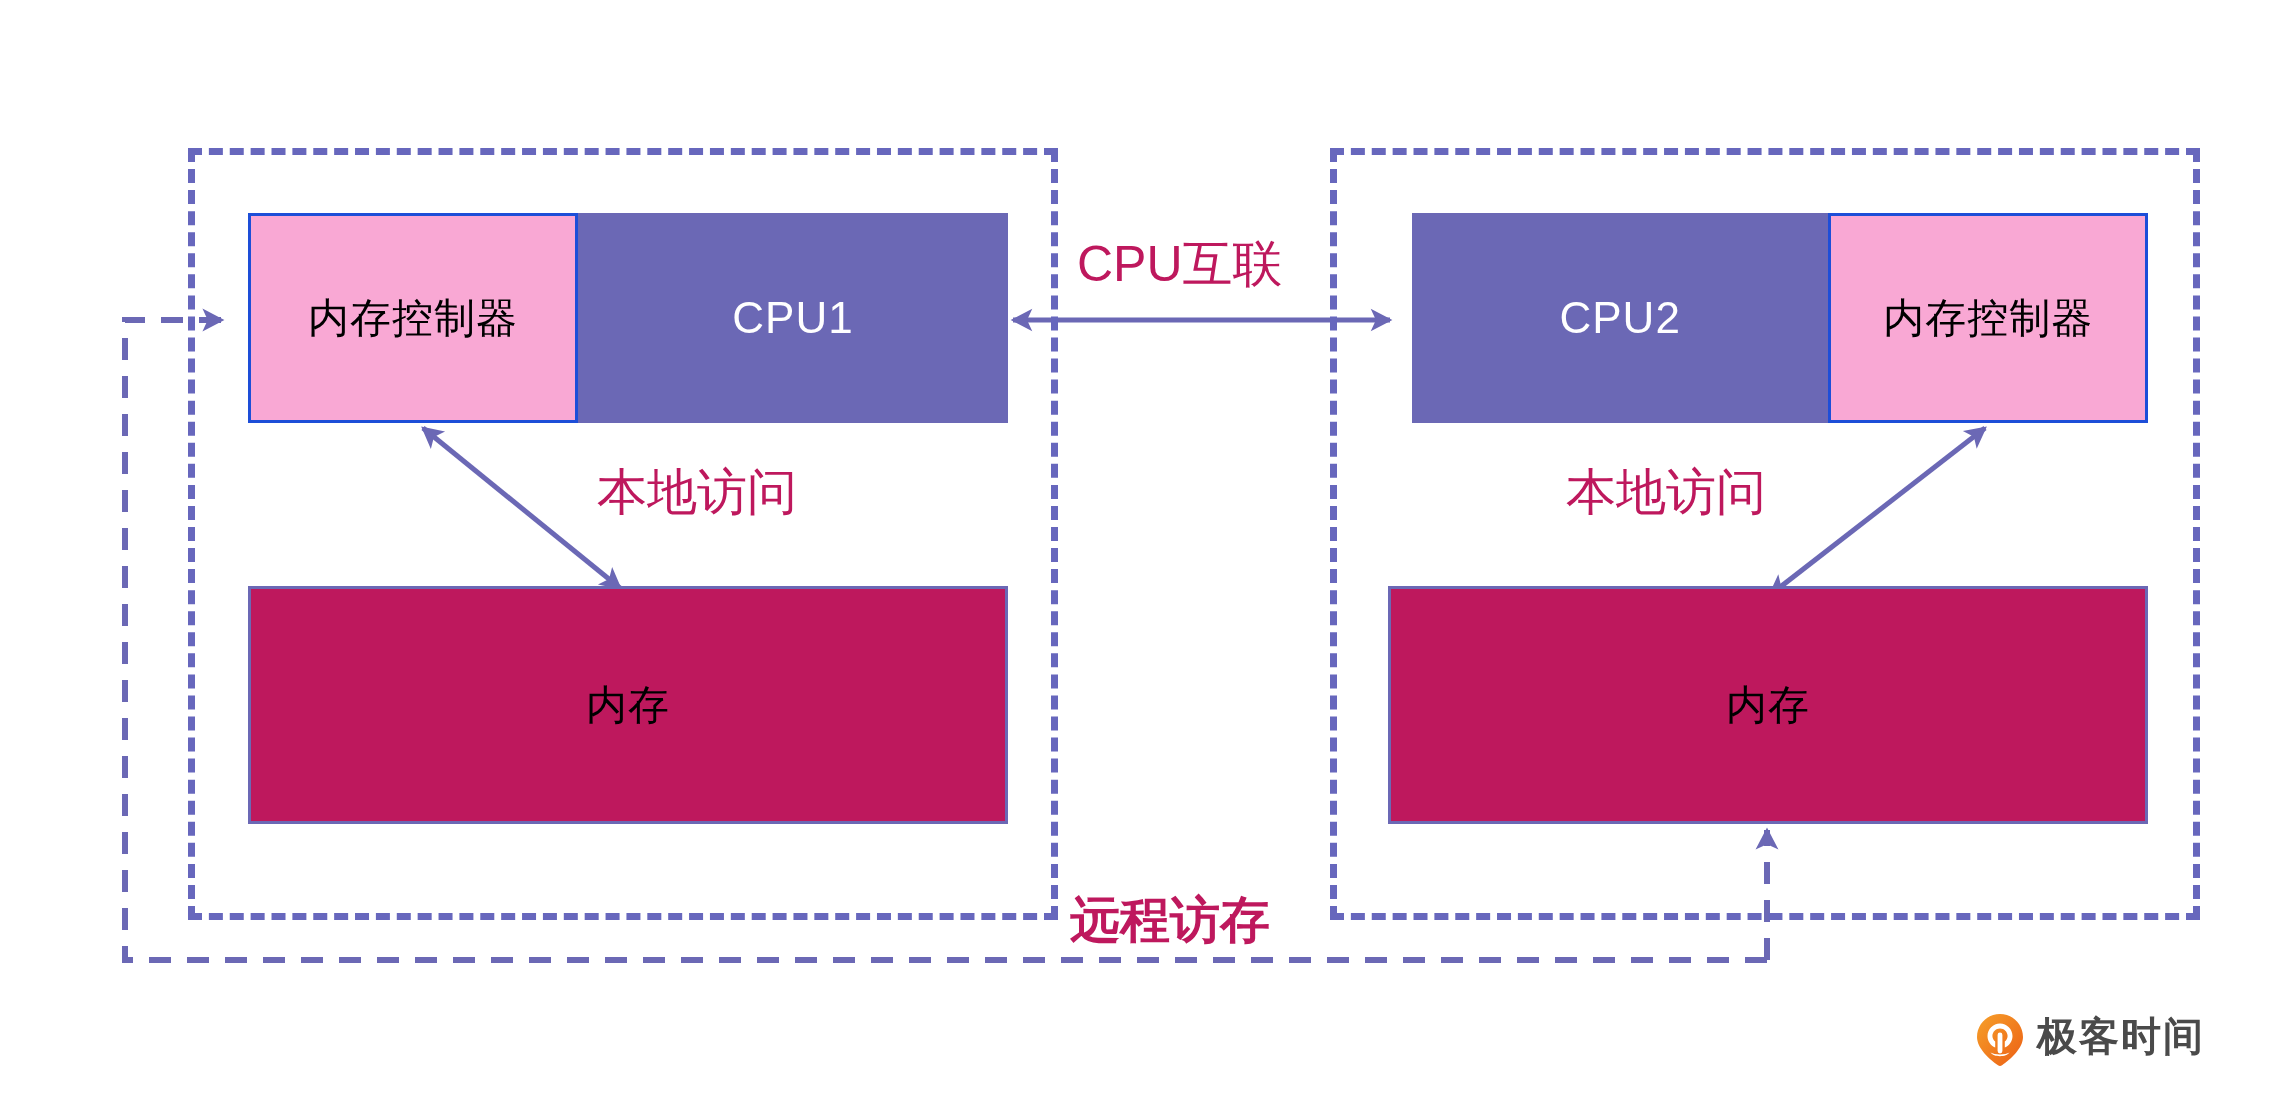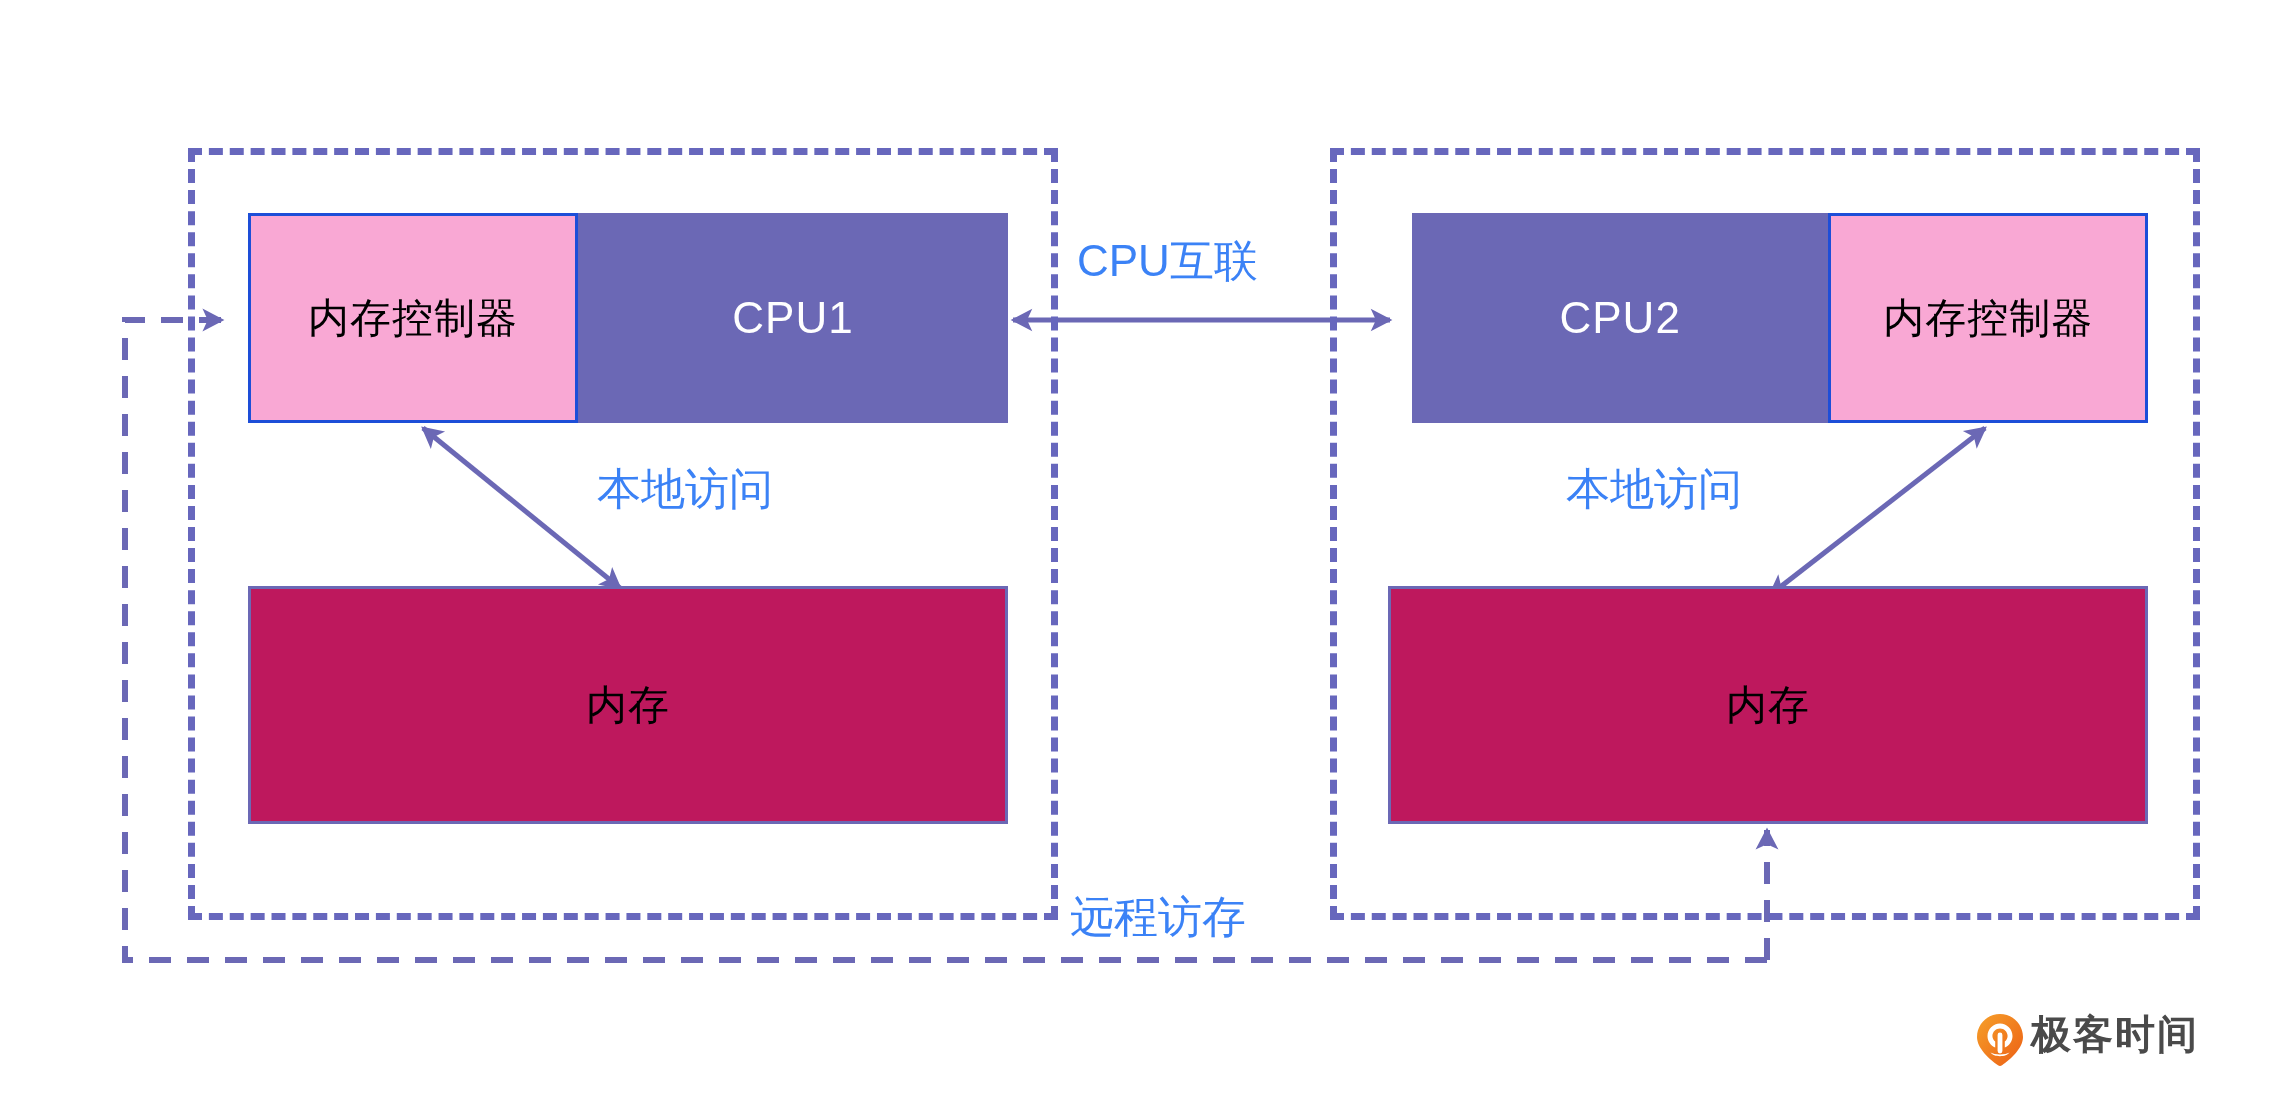--- a/index.html
+++ b/index.html
@@ -77,32 +77,33 @@
   .lbl-cjk {
     font-size: 41px;
     font-weight: 400;
     line-height: 1;
     letter-spacing: 1px;
   }
 
   
   .edge-label {
     position: absolute;
-    color: #3b82f6;
-    font-size: 44px;
+    color: #be185d;
+    font-size: 50px;
     line-height: 1;
     white-space: nowrap;
   }
 
   
   #watermark {
     position: absolute;
     display: flex;
-    align-items: flex-start;
-    gap: 8px;
+    align-items: center;
+    gap: 14px;
+    font-family: Liberation Mono, monospace;
   }
   #wm-mark {
     width: 46px;
     height: 52px;
     position: relative;
   }
   #wm-text {
     font-size: 40px;
     color: #4a4a4a;
     font-weight: 700;
@@ -172,21 +173,21 @@
       <span class="lbl-cjk">内存控制器</span>
     </div>
   </div>
 
   <span class="edge-label" style="left:1566px; top:467px;">本地访问</span>
 
   <div class="box box-mem" style="left:1388px; top:586px; width:760px; height:238px;">
     <span class="lbl-cjk">内存</span>
   </div>
 
-  <span class="edge-label" style="left:1070px; top:895px;">远程访存</span>
+  <span class="edge-label" style="left:1070px; top:895px;font-weight:bold;">远程访存</span>
 
   <div id="watermark" style="left:1977px; top:1014px;">
     <span id="wm-mark">
       <svg width="46" height="52" viewBox="0 0 46 52" xmlns="http://www.w3.org/2000/svg">
         <defs>
           <linearGradient id="og" x1="0" y1="0" x2="1" y2="1">
             <stop offset="0%" stop-color="#f6a02a"></stop>
             <stop offset="100%" stop-color="#ec5f15"></stop>
           </linearGradient>
         </defs>

